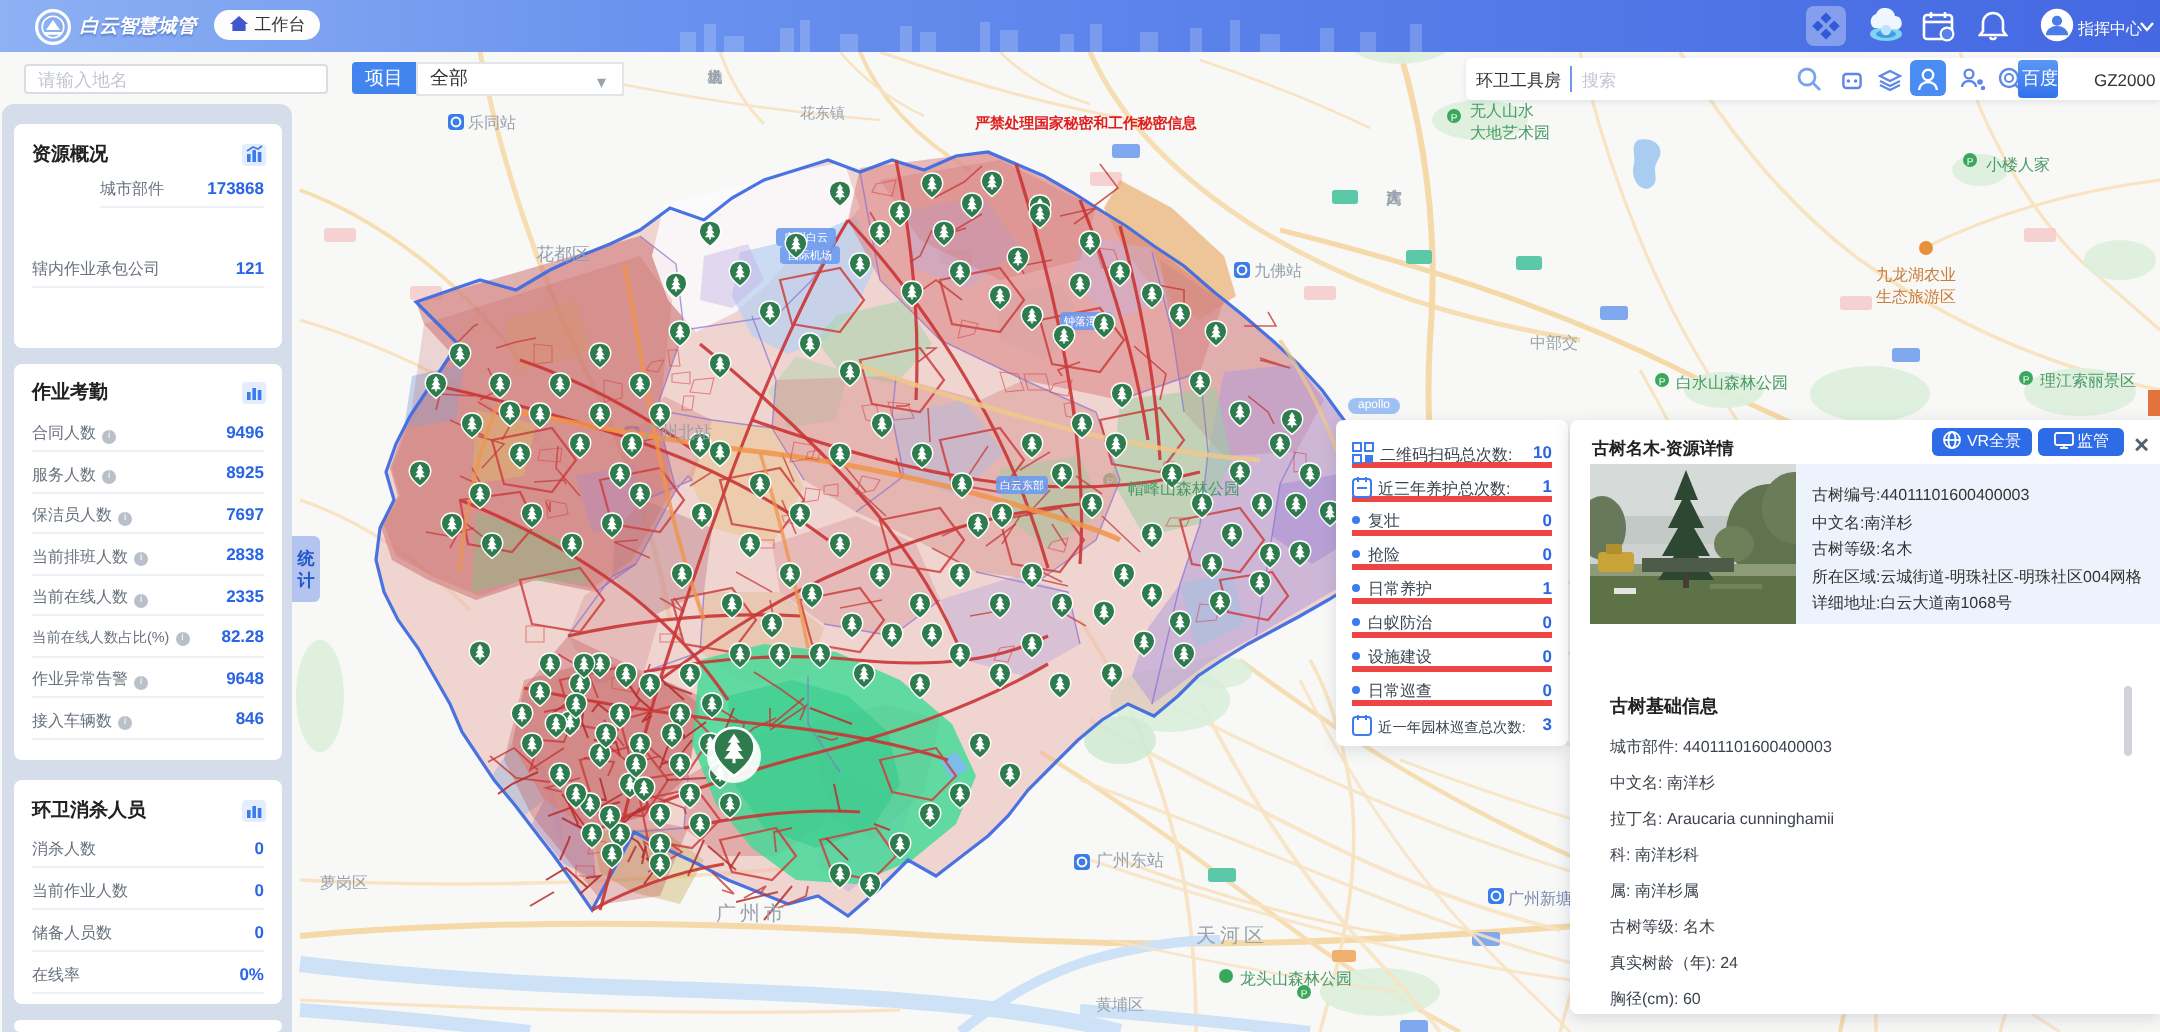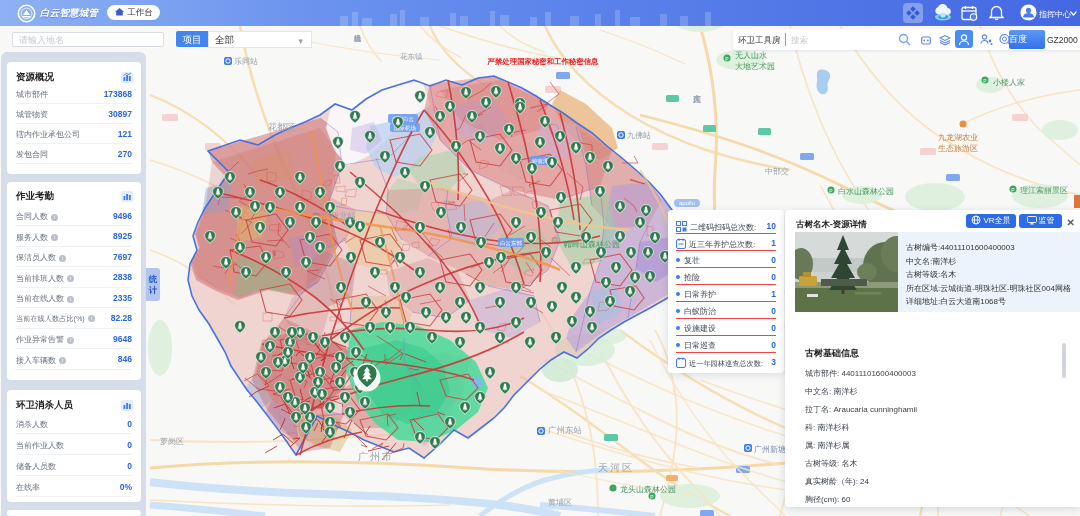--- a/index.html
+++ b/index.html
@@ -26,21 +26,21 @@
 .panel { position:absolute; left:7px; width:134px; background:#fff; border-radius:4px; z-index:31; }
 .ptitle { position:absolute; left:9px; font-size:9.5px; font-weight:bold; color:#222; }
 .picon { position:absolute; right:8px; width:12px; height:11px; }
 .prow { position:absolute; left:9px; right:9px; height:20px; border-bottom:1px solid #eef1f5; }
 .plab { position:absolute; left:0; top:5px; font-size:8px; color:#69727e; }
 .pval { position:absolute; right:0; top:4.5px; font-size:8.5px; font-weight:bold; color:#2a65e8; }
 .info-i { display:inline-block; width:7px; height:7px; border-radius:50%; background:#b9c0ca; color:#fff; font-size:5px; text-align:center; line-height:7px; vertical-align:0.5px; margin-left:3px; font-style:normal;}
 
 
 #mid-panel { position:absolute; left:668px; top:210px; width:116px; height:163px; background:#fff; border-radius:4px; box-shadow:0 2px 8px rgba(50,70,110,.15); z-index:35; }
-.mrow { position:absolute; left:8px; right:8px; height:17px; border-bottom:1px solid #ef4444; }
+.mrow { position:absolute; left:8px; right:8px; height:17px; border-bottom:3px solid #ef4444; }
 .mlab { position:absolute; left:0; top:4px; font-size:8px; color:#3a4552; white-space:nowrap;}
 .mval { position:absolute; right:0; top:4px; font-size:8.5px; font-weight:bold; color:#2a65e8; }
 .dot { display:inline-block; width:4px; height:4px; border-radius:50%; background:#3b7cf0; vertical-align:1.5px; margin-right:4px;}
 
 
 #det { position:absolute; left:785px; top:210px; width:295px; height:297px; background:#fff; border-radius:4px 0 0 4px; box-shadow:0 2px 8px rgba(50,70,110,.18); z-index:35; }
 #det-h { position:absolute; left:11px; top:9px; font-size:8.5px; font-weight:bold; color:#222; }
 .det-btn { position:absolute; top:4px; height:14px; background:#2e6be6; border-radius:3px; color:#fff; font-size:8px; line-height:14px; text-align:center; }
 #det-x { position:absolute; right:5px; top:7px; font-size:10px; color:#55606e; font-weight:bold;}
 #det-info { position:absolute; left:10px; top:22px; width:285px; height:80px; background:#edf3fc; }
@@ -763,50 +763,42 @@
         <circle cx="4.5" cy="4" r="2.2" fill="none" stroke="#5d87e8" stroke-width="1.2"></circle>
         <path d="M1 10.5 a3.5 3 0 0 1 7 0" fill="none" stroke="#5d87e8" stroke-width="1.2"></path>
         <circle cx="10" cy="8" r="1.4" fill="#5d87e8"></circle>
         <circle cx="11.5" cy="11" r="1.1" fill="#5d87e8"></circle>
       </svg>
   <svg style="position:absolute;left:265px;top:4px;" width="13" height="13" viewBox="0 0 13 13">
         <circle cx="6.5" cy="6" r="4.5" fill="none" stroke="#5d87e8" stroke-width="1.2"></circle>
         <path d="M4.5 6 a2 2 0 0 1 4 0 a2 2 0 0 1 -4 0" fill="none" stroke="#5d87e8" stroke-width="1"></path>
         <line x1="9.8" y1="9.5" x2="12" y2="11.5" stroke="#5d87e8" stroke-width="1.2"></line>
       </svg>
-  <span style="position:absolute;left:276px;top:1px;width:36px;height:19px;background:linear-gradient(180deg,#5b97f4,#3272ea);border-radius:2px;color:#fff;font-size:9px;text-align:left;line-height:19px;">百度</span>
+  <span style="position:absolute;left:276px;top:1px;width:20px;height:19px;background:linear-gradient(180deg,#5b97f4,#3272ea);border-radius:2px;color:#fff;font-size:9px;text-align:right;line-height:19px;">百度</span>
   <span style="position:absolute;left:314px;top:5.5px;font-size:8.5px;color:#333;">GZ2000</span>
 </div>
 
 <div id="side"></div>
 <div class="panel" style="top:62px;height:112px;">
   <div class="ptitle" style="top:9px;">资源概况</div>
   <svg class="picon" style="top:10px;" viewBox="0 0 12 11">
         <rect x="0" y="0" width="12" height="11" rx="2" fill="#e3edfc"></rect>
         <rect x="2.5" y="5" width="1.8" height="4" fill="#3b7cf0"></rect>
         <rect x="5.2" y="3" width="1.8" height="6" fill="#3b7cf0"></rect>
         <rect x="7.9" y="4" width="1.8" height="5" fill="#3b7cf0"></rect>
         <path d="M2.5 3.5 L5.5 1.5 L8 2.5 L10 1" stroke="#3b7cf0" stroke-width="0.9" fill="none"></path>
       </svg>
   <div class="prow" style="top:84px;border:none;"></div>
-  <div class="prow" style="top:22px;">
+  <div class="prow" style="top:22px;margin-left:34px;">
         <span class="plab">城市部件</span>
         <span class="pval">173868</span>
-      </div>
-  <div class="prow" style="top:42px;">
-        <span class="plab">城管物资</span>
-        <span class="pval">30897</span>
       </div>
   <div class="prow" style="top:62px;">
         <span class="plab">辖内作业承包公司</span>
         <span class="pval">121</span>
-      </div>
-  <div class="prow" style="top:82px;">
-        <span class="plab">发包合同</span>
-        <span class="pval">270</span>
       </div>
 </div>
 <div class="panel" style="top:182px;height:198px;">
   <div class="ptitle" style="top:8px;">作业考勤</div>
   <svg class="picon" style="top:9px;" viewBox="0 0 12 11">
         <rect x="0" y="0" width="12" height="11" rx="2" fill="#e3edfc"></rect>
         <rect x="2.5" y="5" width="1.8" height="4" fill="#3b7cf0"></rect>
         <rect x="5.2" y="3" width="1.8" height="6" fill="#3b7cf0"></rect>
         <rect x="7.9" y="4" width="1.8" height="5" fill="#3b7cf0"></rect>
       </svg>

